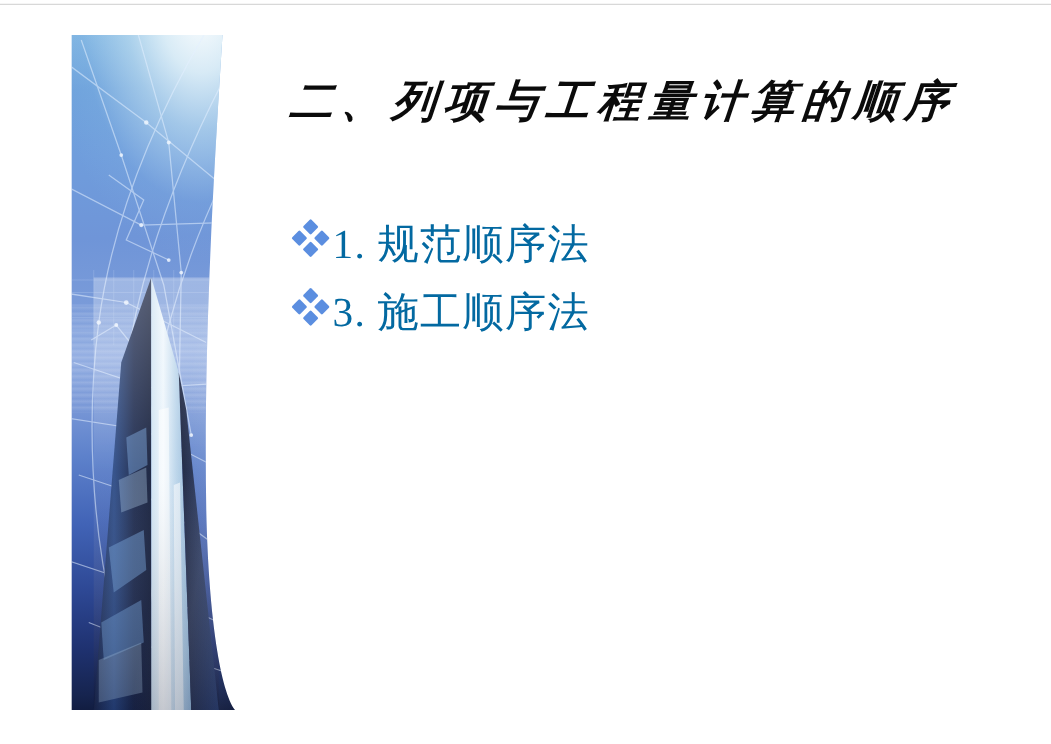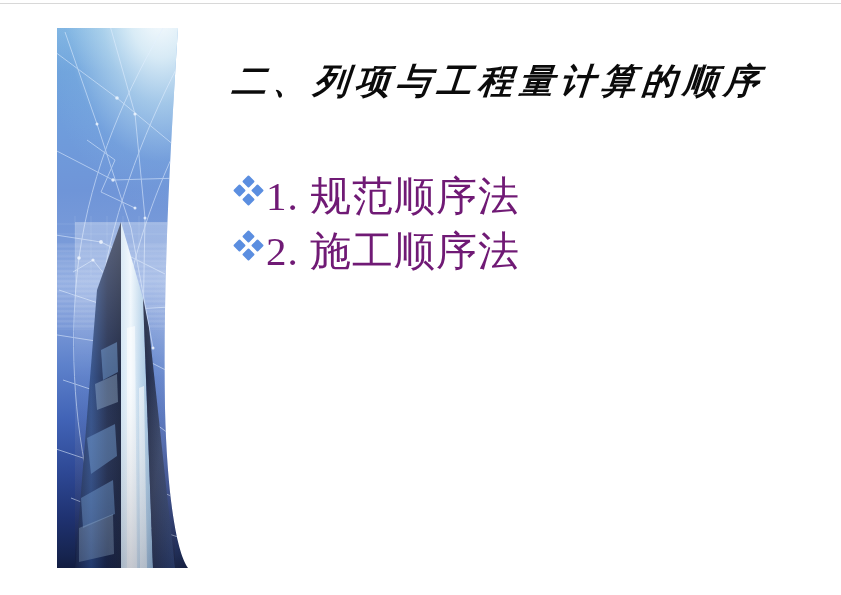--- a/index.html
+++ b/index.html
@@ -139,23 +139,23 @@
     transform: rotate(45deg);
     border-radius: 1px;
   }
   .bullet-mark i.n { left: 10px; top: 2px; }
   .bullet-mark i.w { left: 1px;  top: 11px; }
   .bullet-mark i.e { left: 19px; top: 11px; }
   .bullet-mark i.s { left: 10px; top: 20px; }
 
   .bullet-text {
     font-family: "Liberation Serif", "DejaVu Serif", serif;
-    font-size: 41px;
+    font-size: 33px;
     line-height: 1;
-    color: #701a75;
+    color: #0369a1;
     white-space: nowrap;
     letter-spacing: 1px;
     margin-top: 13px;
   }
 </style>
 </head>
 <body>
 
 <div id="slide-page">
 
@@ -274,19 +274,19 @@
       <span class="bullet-text">1. 规范顺序法</span>
     </div>
 
     <div class="bullet-row">
       <span class="bullet-mark">
         <i class="n"></i>
           <i class="w"></i>
           <i class="e"></i>
           <i class="s"></i>
       </span>
-      <span class="bullet-text">2. 施工顺序法</span>
+      <span class="bullet-text">3. 施工顺序法</span>
     </div>
 
 
   </div>
 
 </div>
 
 </body></html>

